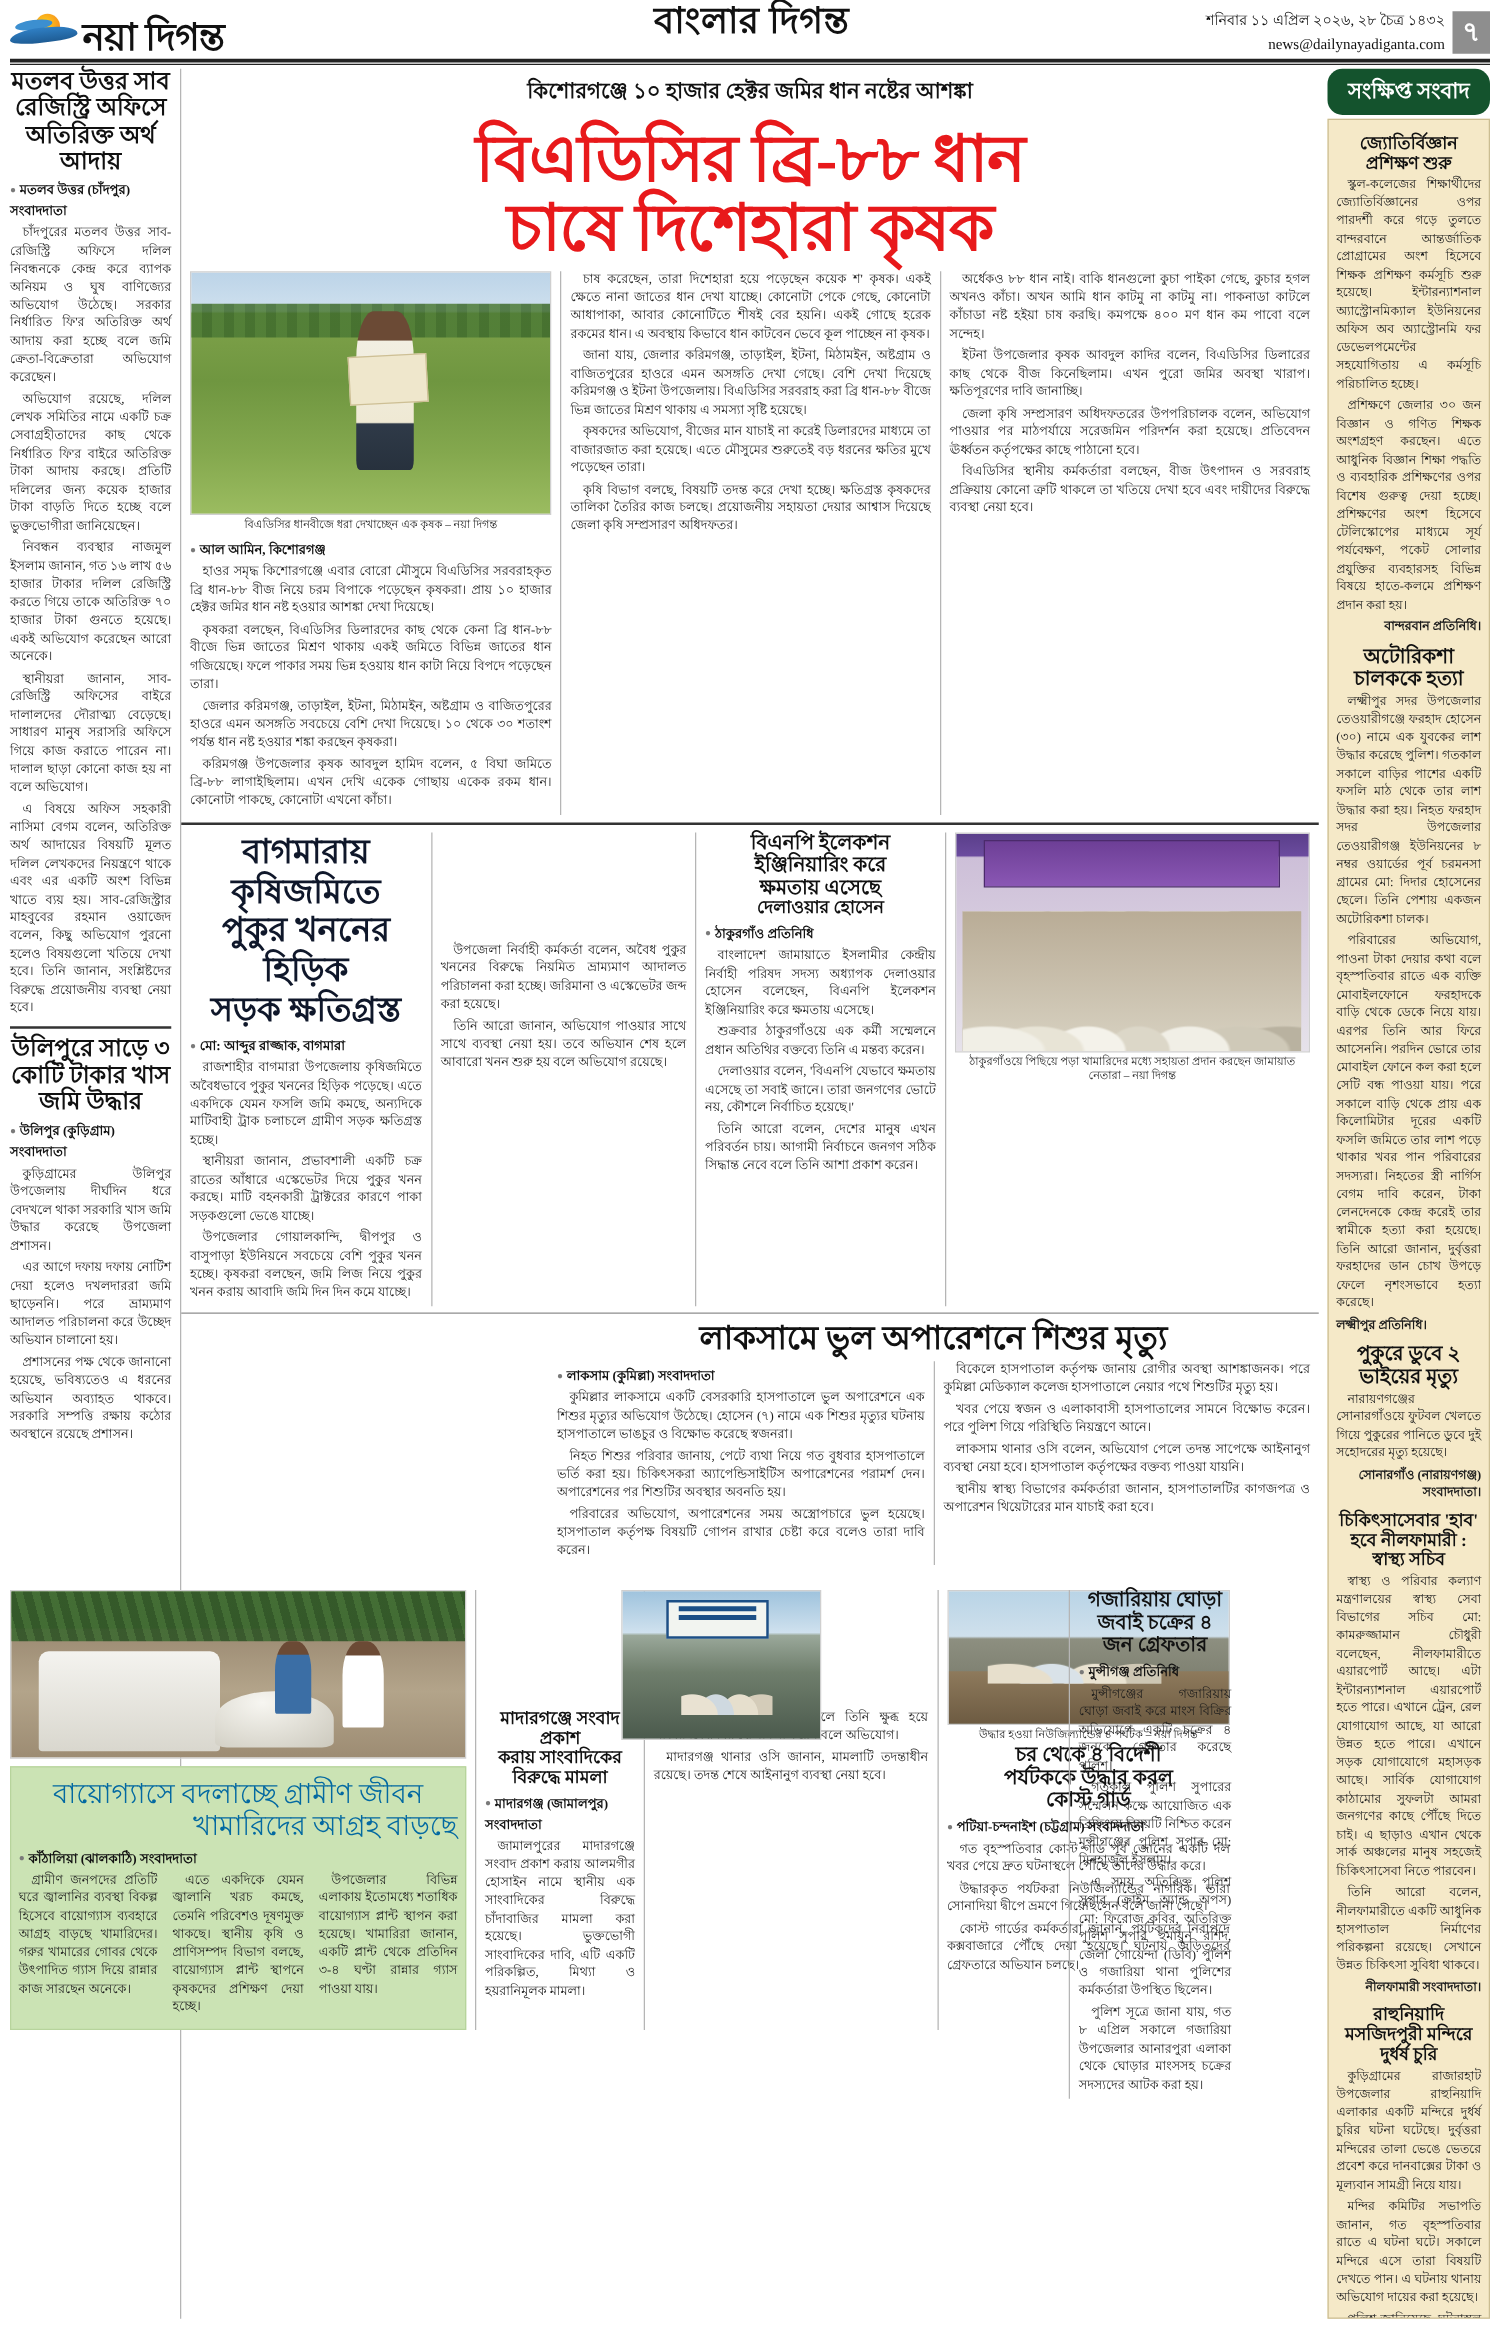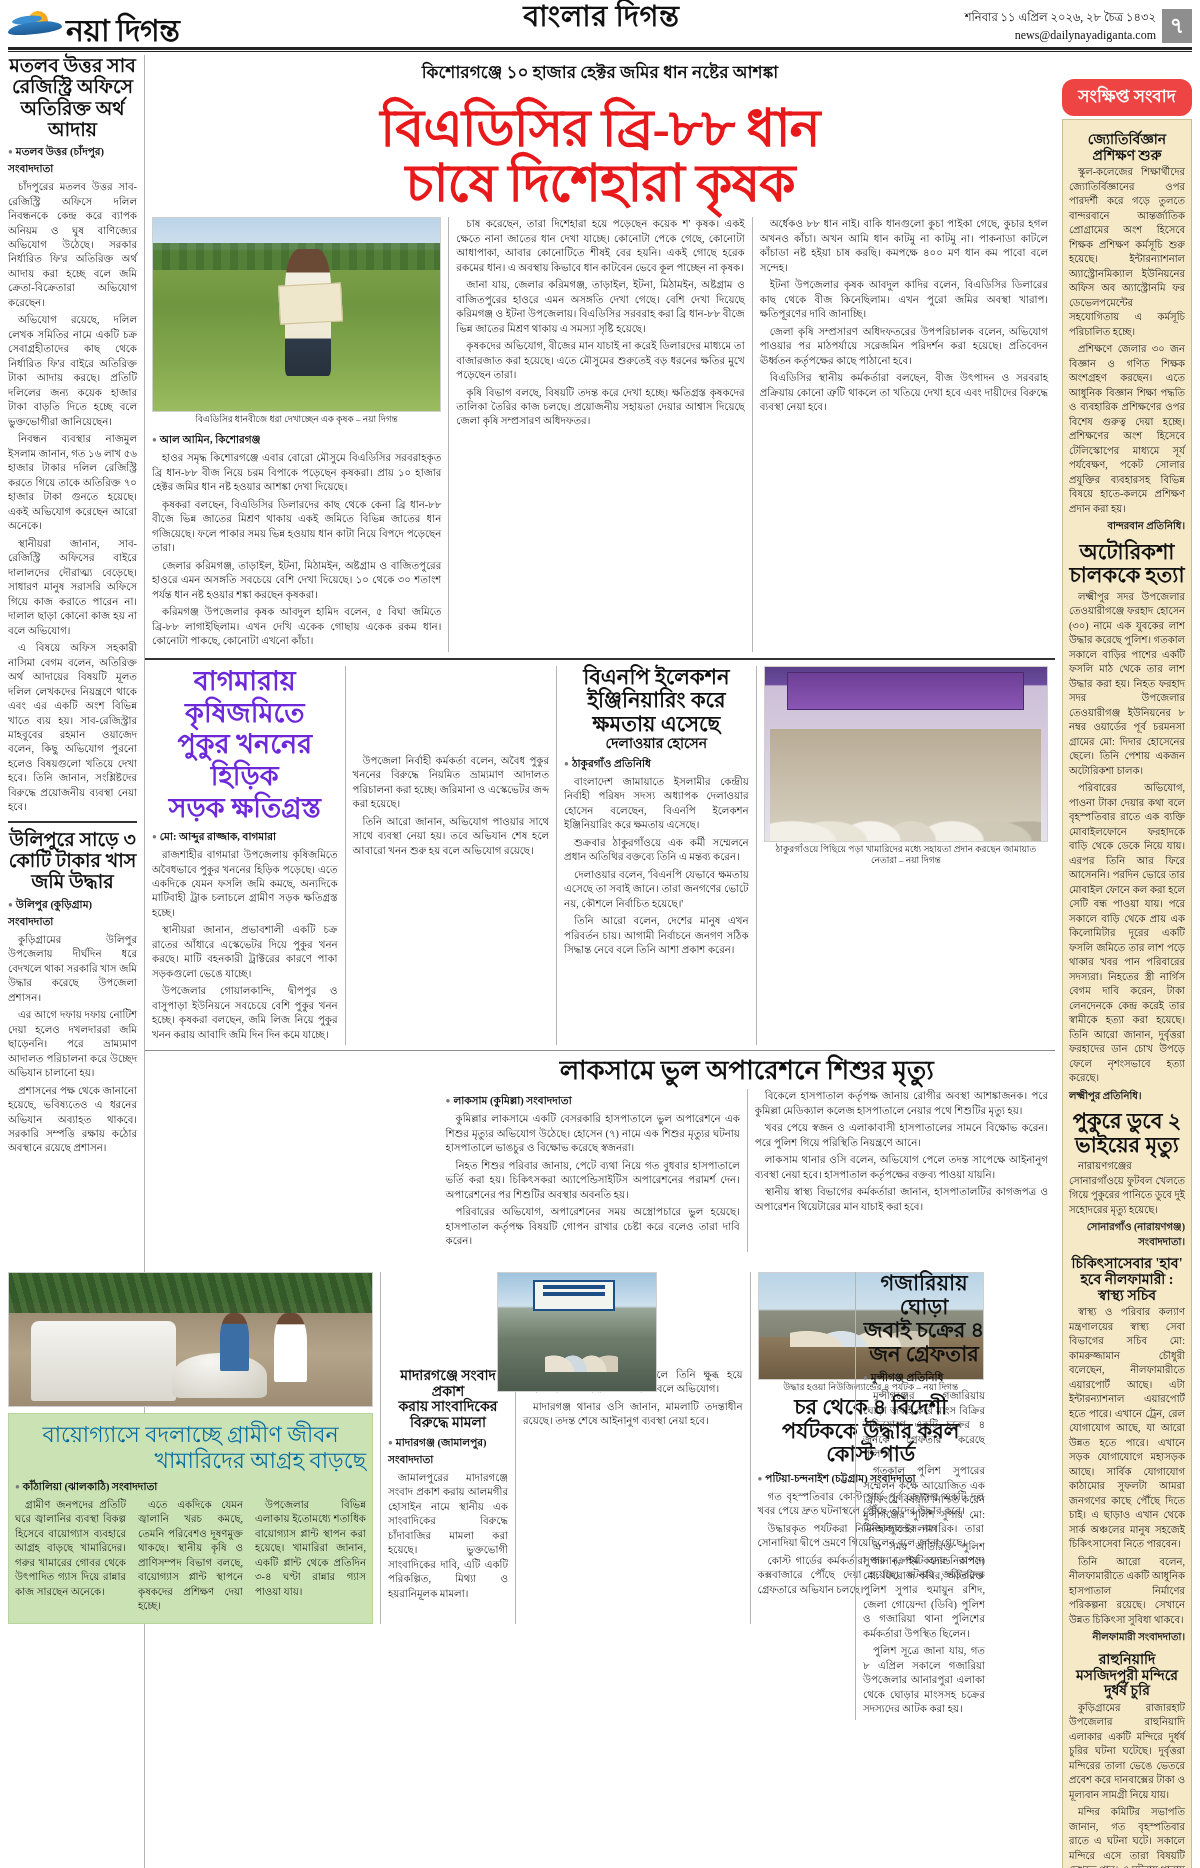--- a/index.html
+++ b/index.html
@@ -71,21 +71,21 @@
     grid-template-columns: 137px 1fr 137px;
     gap: 0px;
   }
 
   .vline { border-right: 1px solid #b5b5b5; }
 
   
   .hl { font-weight: 800; text-align:center; line-height: 1.12; }
   .hl-xl { font-size: 22px; }
   .hl-lg { font-size: 19px; }
-  .hl-md { font-size: 21px; }
+  .hl-md { font-size: 16px; }
   .hl-sm { font-size: 14px; }
   .byline {
     font-size: 10.5px; font-weight: 700; margin: 4px 0 2px 0;
   }
   .byline::before {
     content: "\25CF"; color:#7a7a7a; font-size: 8px;
     margin-right: 3px; position: relative; top:-1px;
   }
   .body-text {
     font-size: 10.2px; line-height: 1.42; text-align: justify;
@@ -207,32 +207,32 @@
   }
 
   
   .banner-red {
     color:#e8191b; font-weight:800; text-align:center;
     line-height:1.05; font-size: 52px; letter-spacing: -1px;
   }
   .kicker {
     text-align:center; font-weight:800; font-size: 17px; margin: 4px 0 15px 0;
   }
-  .banner-teal { color:#6d28d9; font-weight:800; text-align:center; font-size: 27px; line-height:1.18; }
+  .banner-teal { color:#0f172a; font-weight:800; text-align:center; font-size: 27px; line-height:1.18; }
   .banner-purple-box {
     background:#cbe3b4; border:1px solid #b7d49c; padding: 8px 6px 6px;
   }
   .banner-purple {
     color:#0369a1; font-weight:400; text-align:center; font-size: 22px; line-height:1.2;
   }
 
   
   .brief-head {
-    background:#ef4444; color:#fff; text-align:center; font-weight:800;
-    font-size:17px; padding:4px 0 5px; border-radius: 12px; margin-top: 24px;
+    background:#14532d; color:#fff; text-align:center; font-weight:800;
+    font-size:17px; padding:4px 0 5px; border-radius: 12px;
   }
   .brief-body {
     background:#f5e9c8; border:1px solid #cbbd92; margin-top:3px;
     padding: 5px 6px 6px; height: 1760px; overflow:hidden;
   }
   .brief-body .hl { margin: 7px 0 2px; }
   .brief-body .body-text { font-size: 10px; line-height:1.45; }
   .brief-body .body-text p { text-indent: 9px; }
   .src { font-weight:800; }
 

